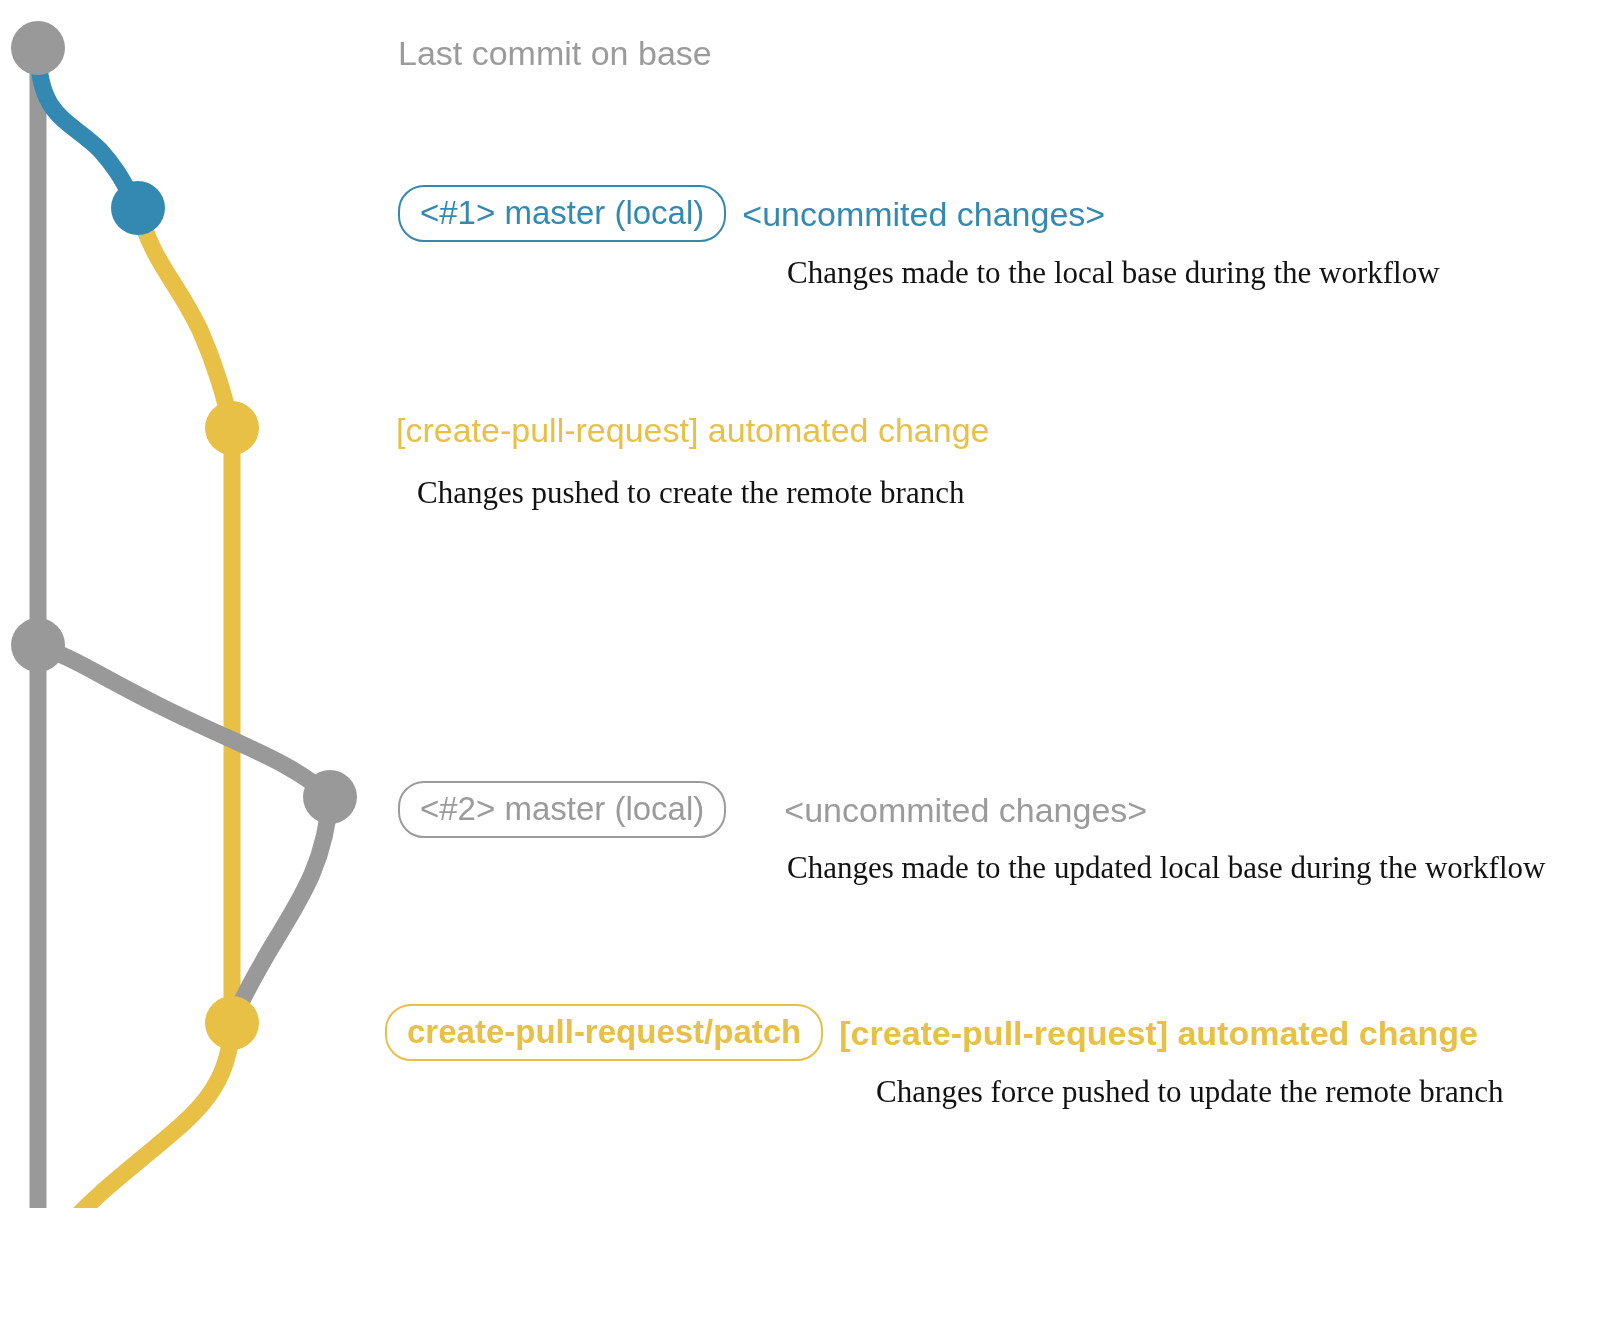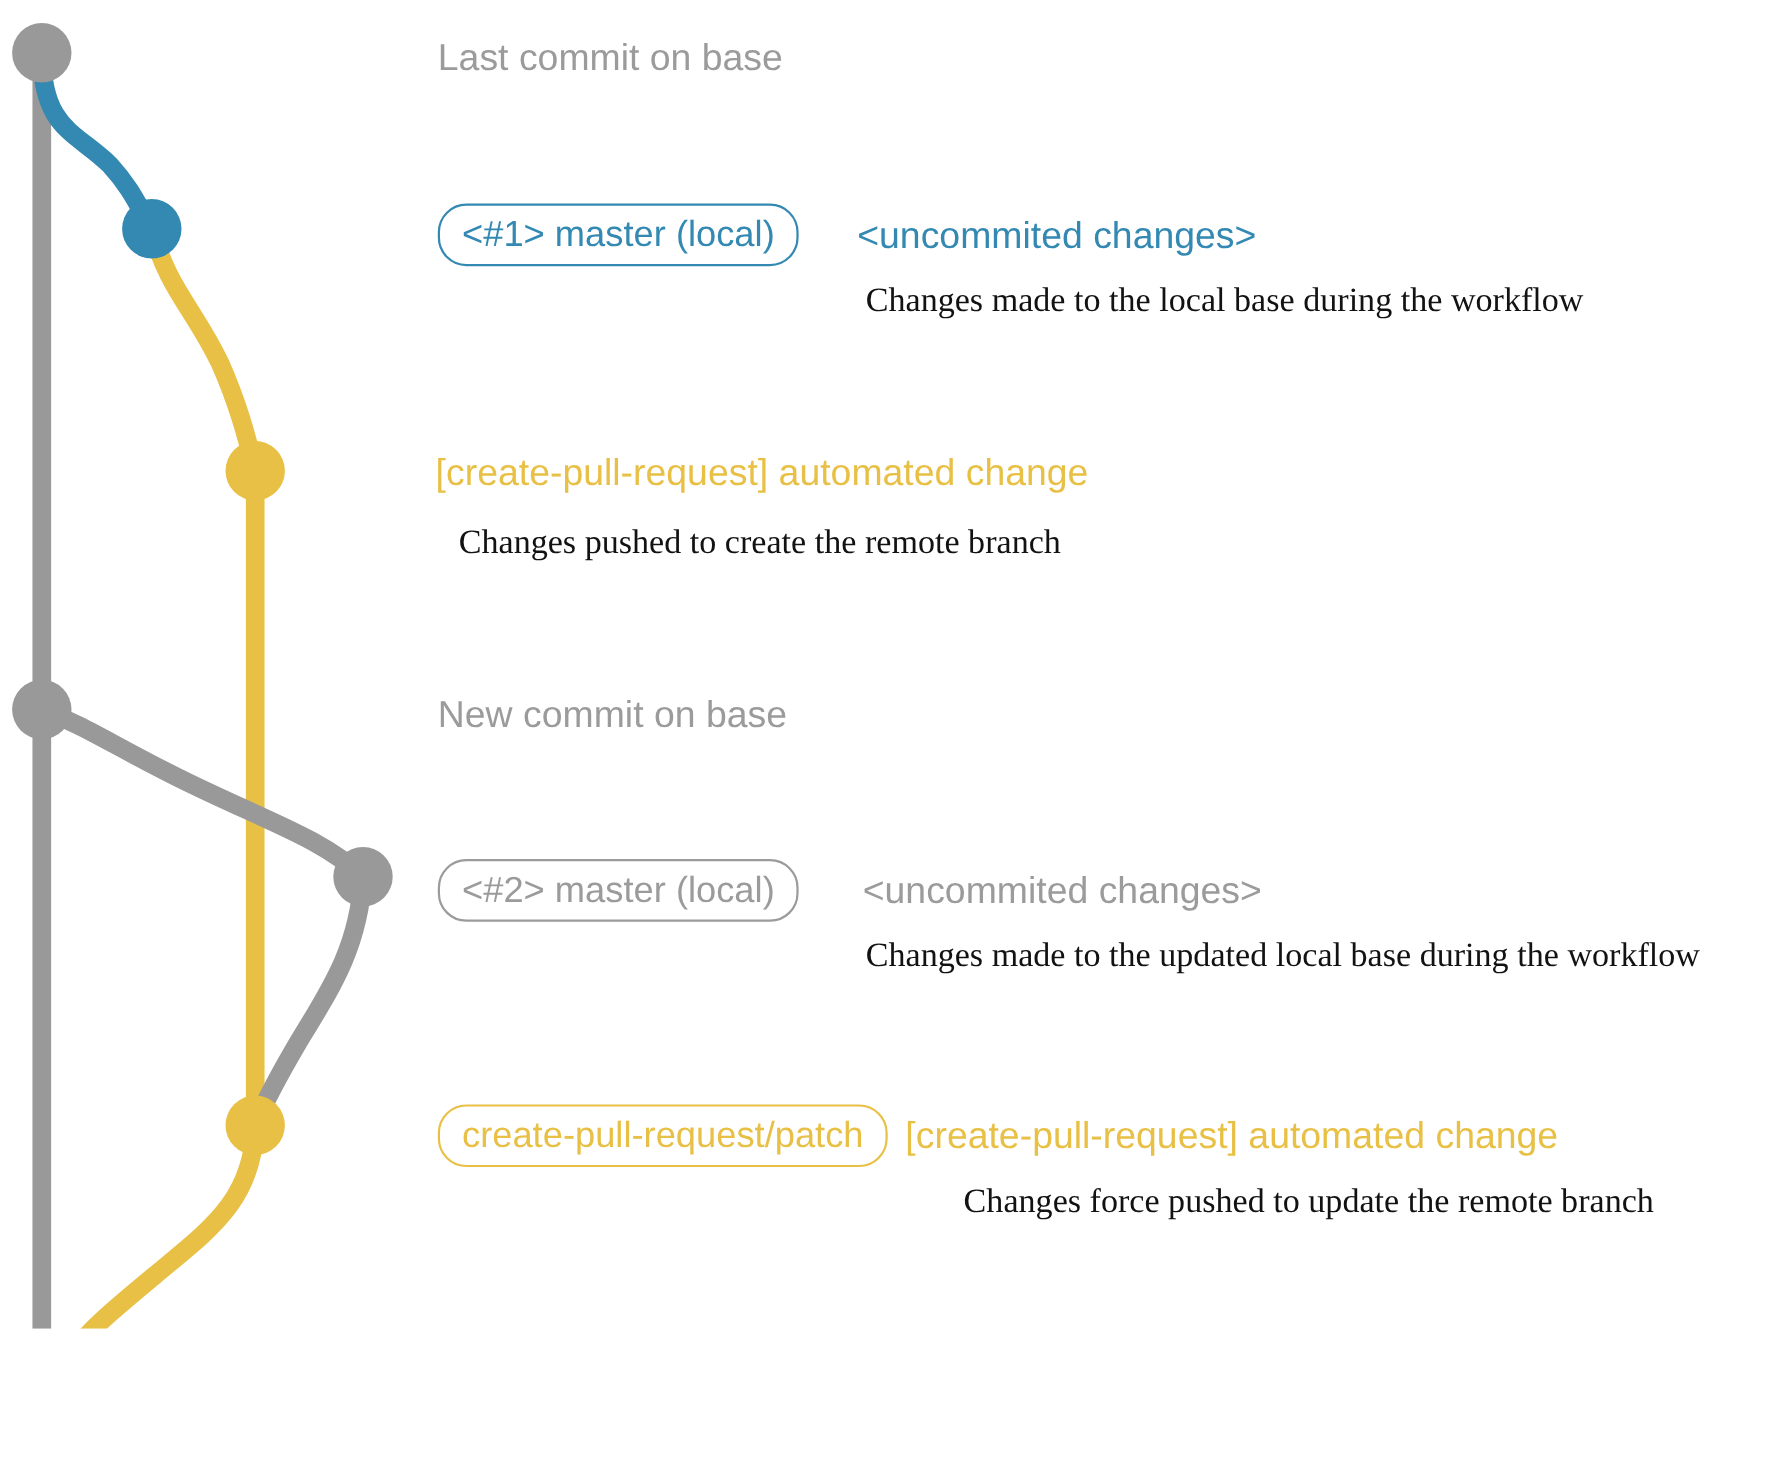--- a/index.html
+++ b/index.html
@@ -106,40 +106,39 @@
     <circle cx="138" cy="208" r="27" fill="#3389b2"></circle>
     <circle cx="232" cy="428" r="27" fill="#e8c045"></circle>
     <circle cx="38" cy="645" r="27" fill="#999999"></circle>
     <circle cx="330" cy="797" r="27" fill="#999999"></circle>
     <circle cx="232" cy="1023" r="27" fill="#e8c045"></circle>
     <circle cx="38" cy="1285" r="27" fill="#999999"></circle>
   </svg>
 
   <div class="head-note" style="left:398px; top:36px;">Last commit on base</div>
 
-  <div class="row" style="left:398px; top:185px;gap:37px;">
+  <div class="row" style="left:398px; top:185px;">
     <span class="pill blue">&lt;#1&gt; master (local)</span>
     <span class="msg blue">&lt;uncommited changes&gt;</span>
   </div>
   <div class="note" style="left:787px; top:241px;">Changes made to the local base during the workflow</div>
 
   <div class="row" style="left:396px; top:413px;">
     <span class="msg yellow" style="margin-left:0;">[create-pull-request] automated change</span>
   </div>
   <div class="note" style="left:417px; top:461px;">Changes pushed to create the remote branch</div>
 
-  <div class="head-note" style="left:398px; top:633px;">New commit on base</div>
 
   <div class="row" style="left:398px; top:781px;gap:42px;">
     <span class="pill gray">&lt;#2&gt; master (local)</span>
     <span class="msg gray">&lt;uncommited changes&gt;</span>
   </div>
   <div class="note" style="left:787px; top:836px;">Changes made to the updated local base during the workflow</div>
 
-  <div class="row" style="left:398px; top:1004px;">
+  <div class="row" style="left:385px; top:1004px;font-weight:bold;">
     <span class="pill yellow">create-pull-request/patch</span>
     <span class="msg yellow">[create-pull-request] automated change</span>
   </div>
   <div class="note" style="left:876px; top:1060px;">Changes force pushed to update the remote branch</div>
 
   <div class="row" style="left:398px; top:1224px;">
     <span class="pill gray">master</span>
   </div>
 
 </div>

